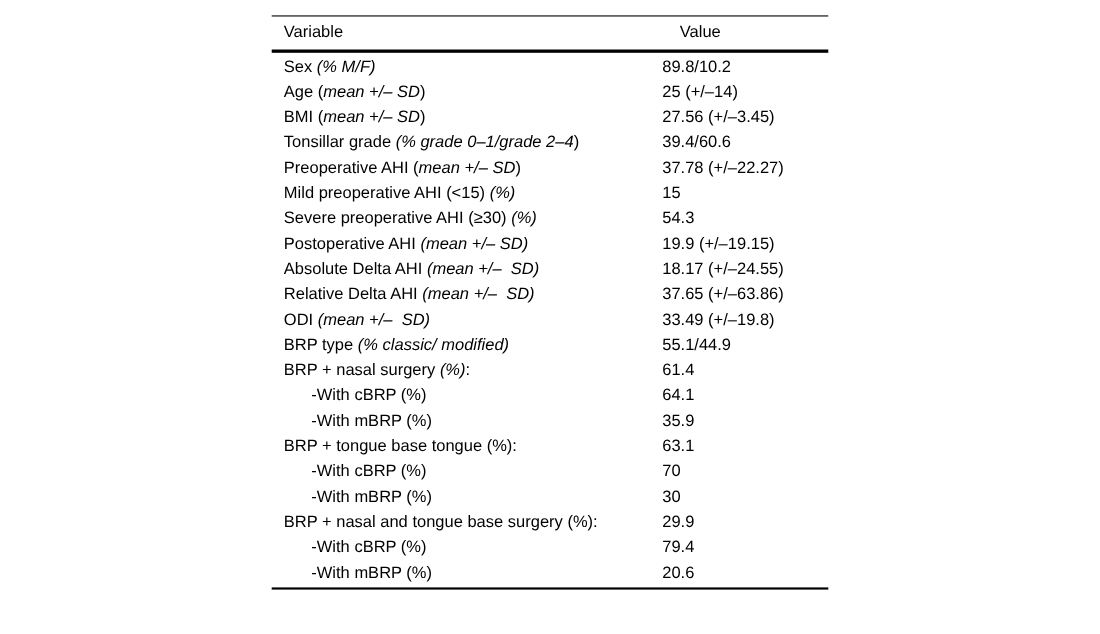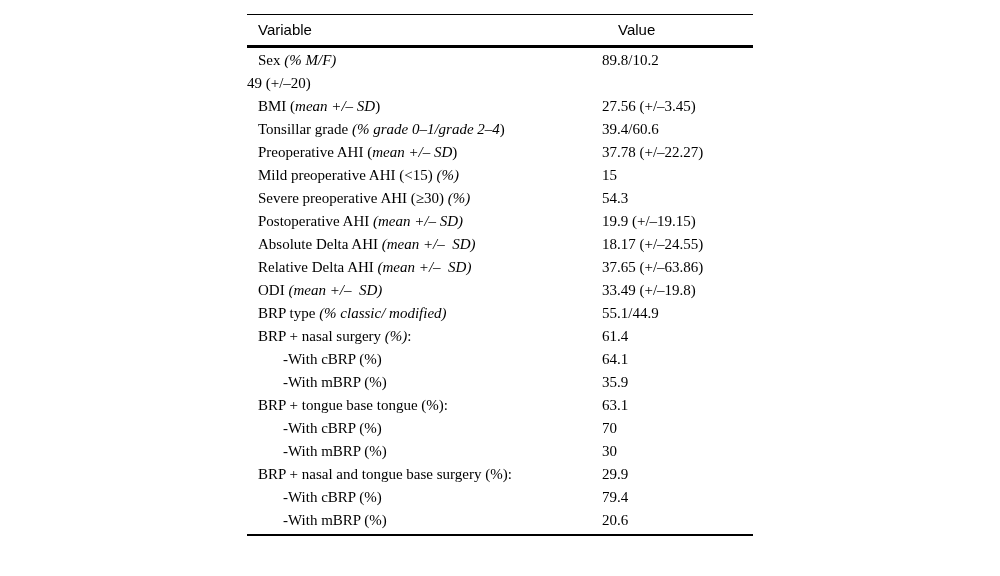--- a/index.html
+++ b/index.html
@@ -42,21 +42,20 @@
     flex: 1;
     white-space: pre;
   }
   .tbody {
     padding: 1px 0 2px 0;
   }
   .tr {
     display: flex;
     height: 23px;
     line-height: 23px;
-    font-family: Liberation Serif, serif;
   }
   .td-label {
     width: 355px;
     padding-left: 11px;
     box-sizing: border-box;
     white-space: pre;
     overflow: hidden;
   }
   .td-label.indent {
     padding-left: 36px;
@@ -77,21 +76,22 @@
     <div class="th-variable">Variable</div>
     <div class="th-value">Value</div>
   </div>
   <div class="tbody">
   <div class="tr">
     <div class="td-label"><span class="pre">Sex </span><span class="it">(% M/F)</span><span class="post"></span></div>
     <div class="td-value">89.8/10.2</div>
   </div>
 
   <div class="tr">
-    <div class="td-value">49 (+/–20)</div>
+    <div class="td-label"><span class="pre">Age (</span><span class="it">mean +/– SD</span><span class="post">)</span></div>
+    <div class="td-value">25 (+/–14)</div>
   </div>
 
   <div class="tr">
     <div class="td-label"><span class="pre">BMI (</span><span class="it">mean +/– SD</span><span class="post">)</span></div>
     <div class="td-value">27.56 (+/–3.45)</div>
   </div>
 
   <div class="tr">
     <div class="td-label"><span class="pre">Tonsillar grade </span><span class="it">(% grade 0–1/grade 2–4</span><span class="post">)</span></div>
     <div class="td-value">39.4/60.6</div>

